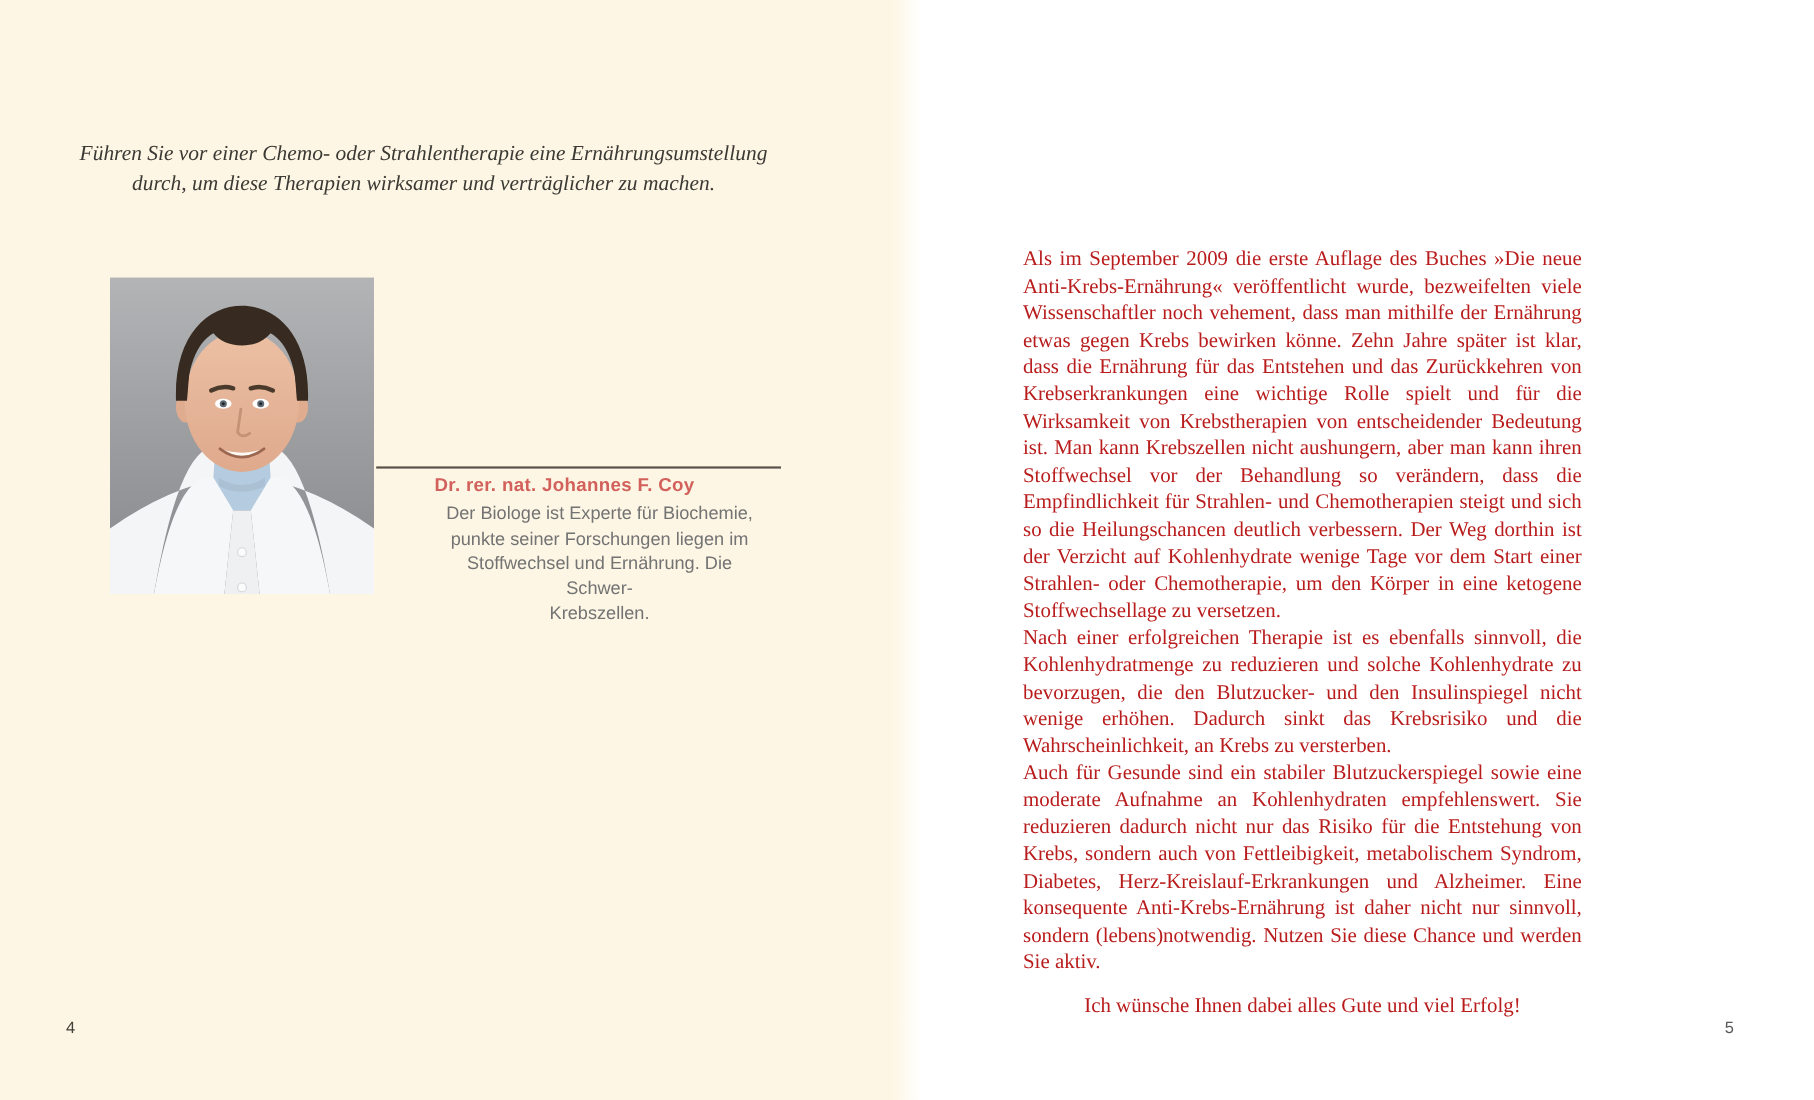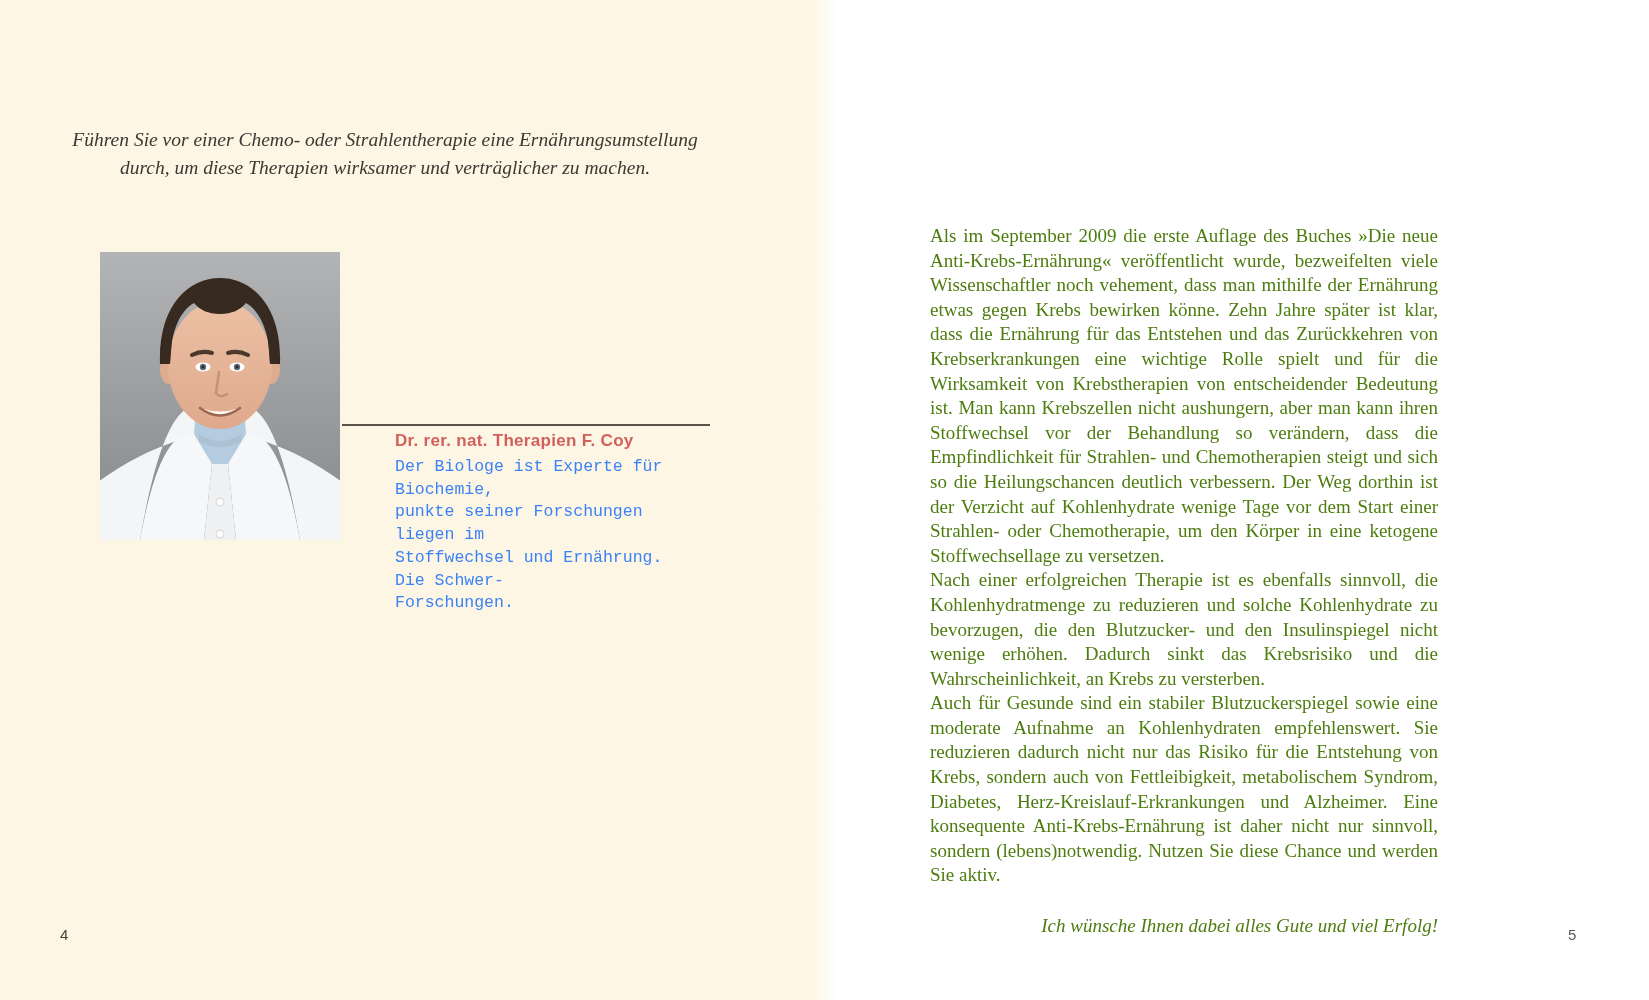--- a/index.html
+++ b/index.html
@@ -44,23 +44,24 @@
   .author-name {
     position: absolute; left: 395px; top: 430px; width: 310px;
     font-family: "Liberation Sans", sans-serif;
     font-weight: bold;
     font-size: 17px; line-height: 22px;
     letter-spacing: 0.3px;
     color: #d2615c;
   }
   .author-bio {
     position: absolute; left: 395px; top: 456px; width: 300px;
-    font-family: Liberation Mono, monospace;
+    font-family: Liberation Sans, sans-serif;
     font-size: 16.5px; line-height: 22.7px;
-    color: #3b82f6;
+    color: #737373;
+    text-align: center;
   }
 
   .pagenum {
     position: absolute;
     font-family: "Liberation Sans", sans-serif;
     font-size: 15px;
   }
   .pagenum-left { left: 60px; top: 926px; color: #44413a; }
   .pagenum-right { left: 1568px; top: 926px; color: #595a5c; }
 
@@ -70,29 +71,28 @@
     font-family: "Liberation Sans", sans-serif;
     font-weight: 400;
     font-size: 38px; line-height: 42px;
     letter-spacing: 5px;
     color: #d2605b;
   }
 
   .chapter-body {
     position: absolute; left: 930px; top: 224px; width: 508px;
     font-size: 19px; line-height: 24.6px;
-    color: #4d7c0f;
+    color: #b91c1c;
     text-align: justify;
     hyphens: auto;
   }
   .chapter-body p { margin: 0; }
   .chapter-body p.closing {
-    margin-top: 26px;
-    font-style: italic;
-    text-align: right;
+    margin-top: 15px;
+    text-align: center;
   }
 </style>
 </head>
 <body>
 
 <div class="spread">
 
   <div class="page-left-bg"></div>
   <div class="spine"></div>
   <div class="page-right-bg"></div>
@@ -148,27 +148,27 @@
 
       <path d="M100 156 Q120 171 140 156 Q120 163 100 156 Z" fill="#fdf9f4"></path>
       <path d="M100 156 Q120 171 140 156" stroke="#9c6650" stroke-width="2.5" fill="none" stroke-linecap="round"></path>
 
       <path d="M99 182 Q120 196 141 182 L141 190 Q120 200 99 190 Z" fill="rgba(0,0,0,0.05)"></path>
     </svg>
   </div>
 
   <div class="rule"></div>
 
-  <h3 class="author-name">Dr. rer. nat. Therapien F. Coy</h3>
+  <h3 class="author-name">Dr. rer. nat. Johannes F. Coy</h3>
 
   <div class="author-bio">
     <div>Der Biologe ist Experte für Biochemie,</div>
     <div>punkte seiner Forschungen liegen im</div>
     <div>Stoffwechsel und Ernährung. Die Schwer-</div>
-    <div>Forschungen.</div>
+    <div>Krebszellen.</div>
   </div>
 
   <div class="pagenum pagenum-left">4</div>
 
 
   <div class="chapter-body">
     <p>Als im September 2009 die erste Auflage des Buches »Die neue Anti-Krebs-Ernährung« veröffentlicht wurde, bezweifelten viele Wissenschaftler noch vehement, dass man mithilfe der Ernährung etwas gegen Krebs bewirken könne. Zehn Jahre später ist klar, dass die Ernährung für das Entstehen und das Zurückkehren von Krebserkrankungen eine wichtige Rolle spielt und für die Wirksamkeit von Krebstherapien von entscheidender Bedeutung ist. Man kann Krebszellen nicht aushungern, aber man kann ihren Stoffwechsel vor der Behandlung so verändern, dass die Empfindlichkeit für Strahlen- und Chemotherapien steigt und sich so die Heilungschancen deutlich verbessern. Der Weg dorthin ist der Verzicht auf Kohlenhydrate wenige Tage vor dem Start einer Strahlen- oder Chemotherapie, um den Körper in eine ketogene Stoffwechsellage zu versetzen.</p>
     <p>Nach einer erfolgreichen Therapie ist es ebenfalls sinnvoll, die Kohlenhydratmenge zu reduzieren und solche Kohlenhydrate zu bevorzugen, die den Blutzucker- und den Insulinspiegel nicht wenige erhöhen. Dadurch sinkt das Krebsrisiko und die Wahrscheinlichkeit, an Krebs zu versterben.</p>
     <p>Auch für Gesunde sind ein stabiler Blutzuckerspiegel sowie eine moderate Aufnahme an Kohlenhydraten empfehlenswert. Sie reduzieren dadurch nicht nur das Risiko für die Entstehung von Krebs, sondern auch von Fettleibigkeit, metabolischem Syndrom, Diabetes, Herz-Kreislauf-Erkrankungen und Alzheimer. Eine konsequente Anti-Krebs-Ernährung ist daher nicht nur sinnvoll, sondern (lebens)notwendig. Nutzen Sie diese Chance und werden Sie aktiv.</p>
     <p class="closing">Ich wünsche Ihnen dabei alles Gute und viel Erfolg!</p>

